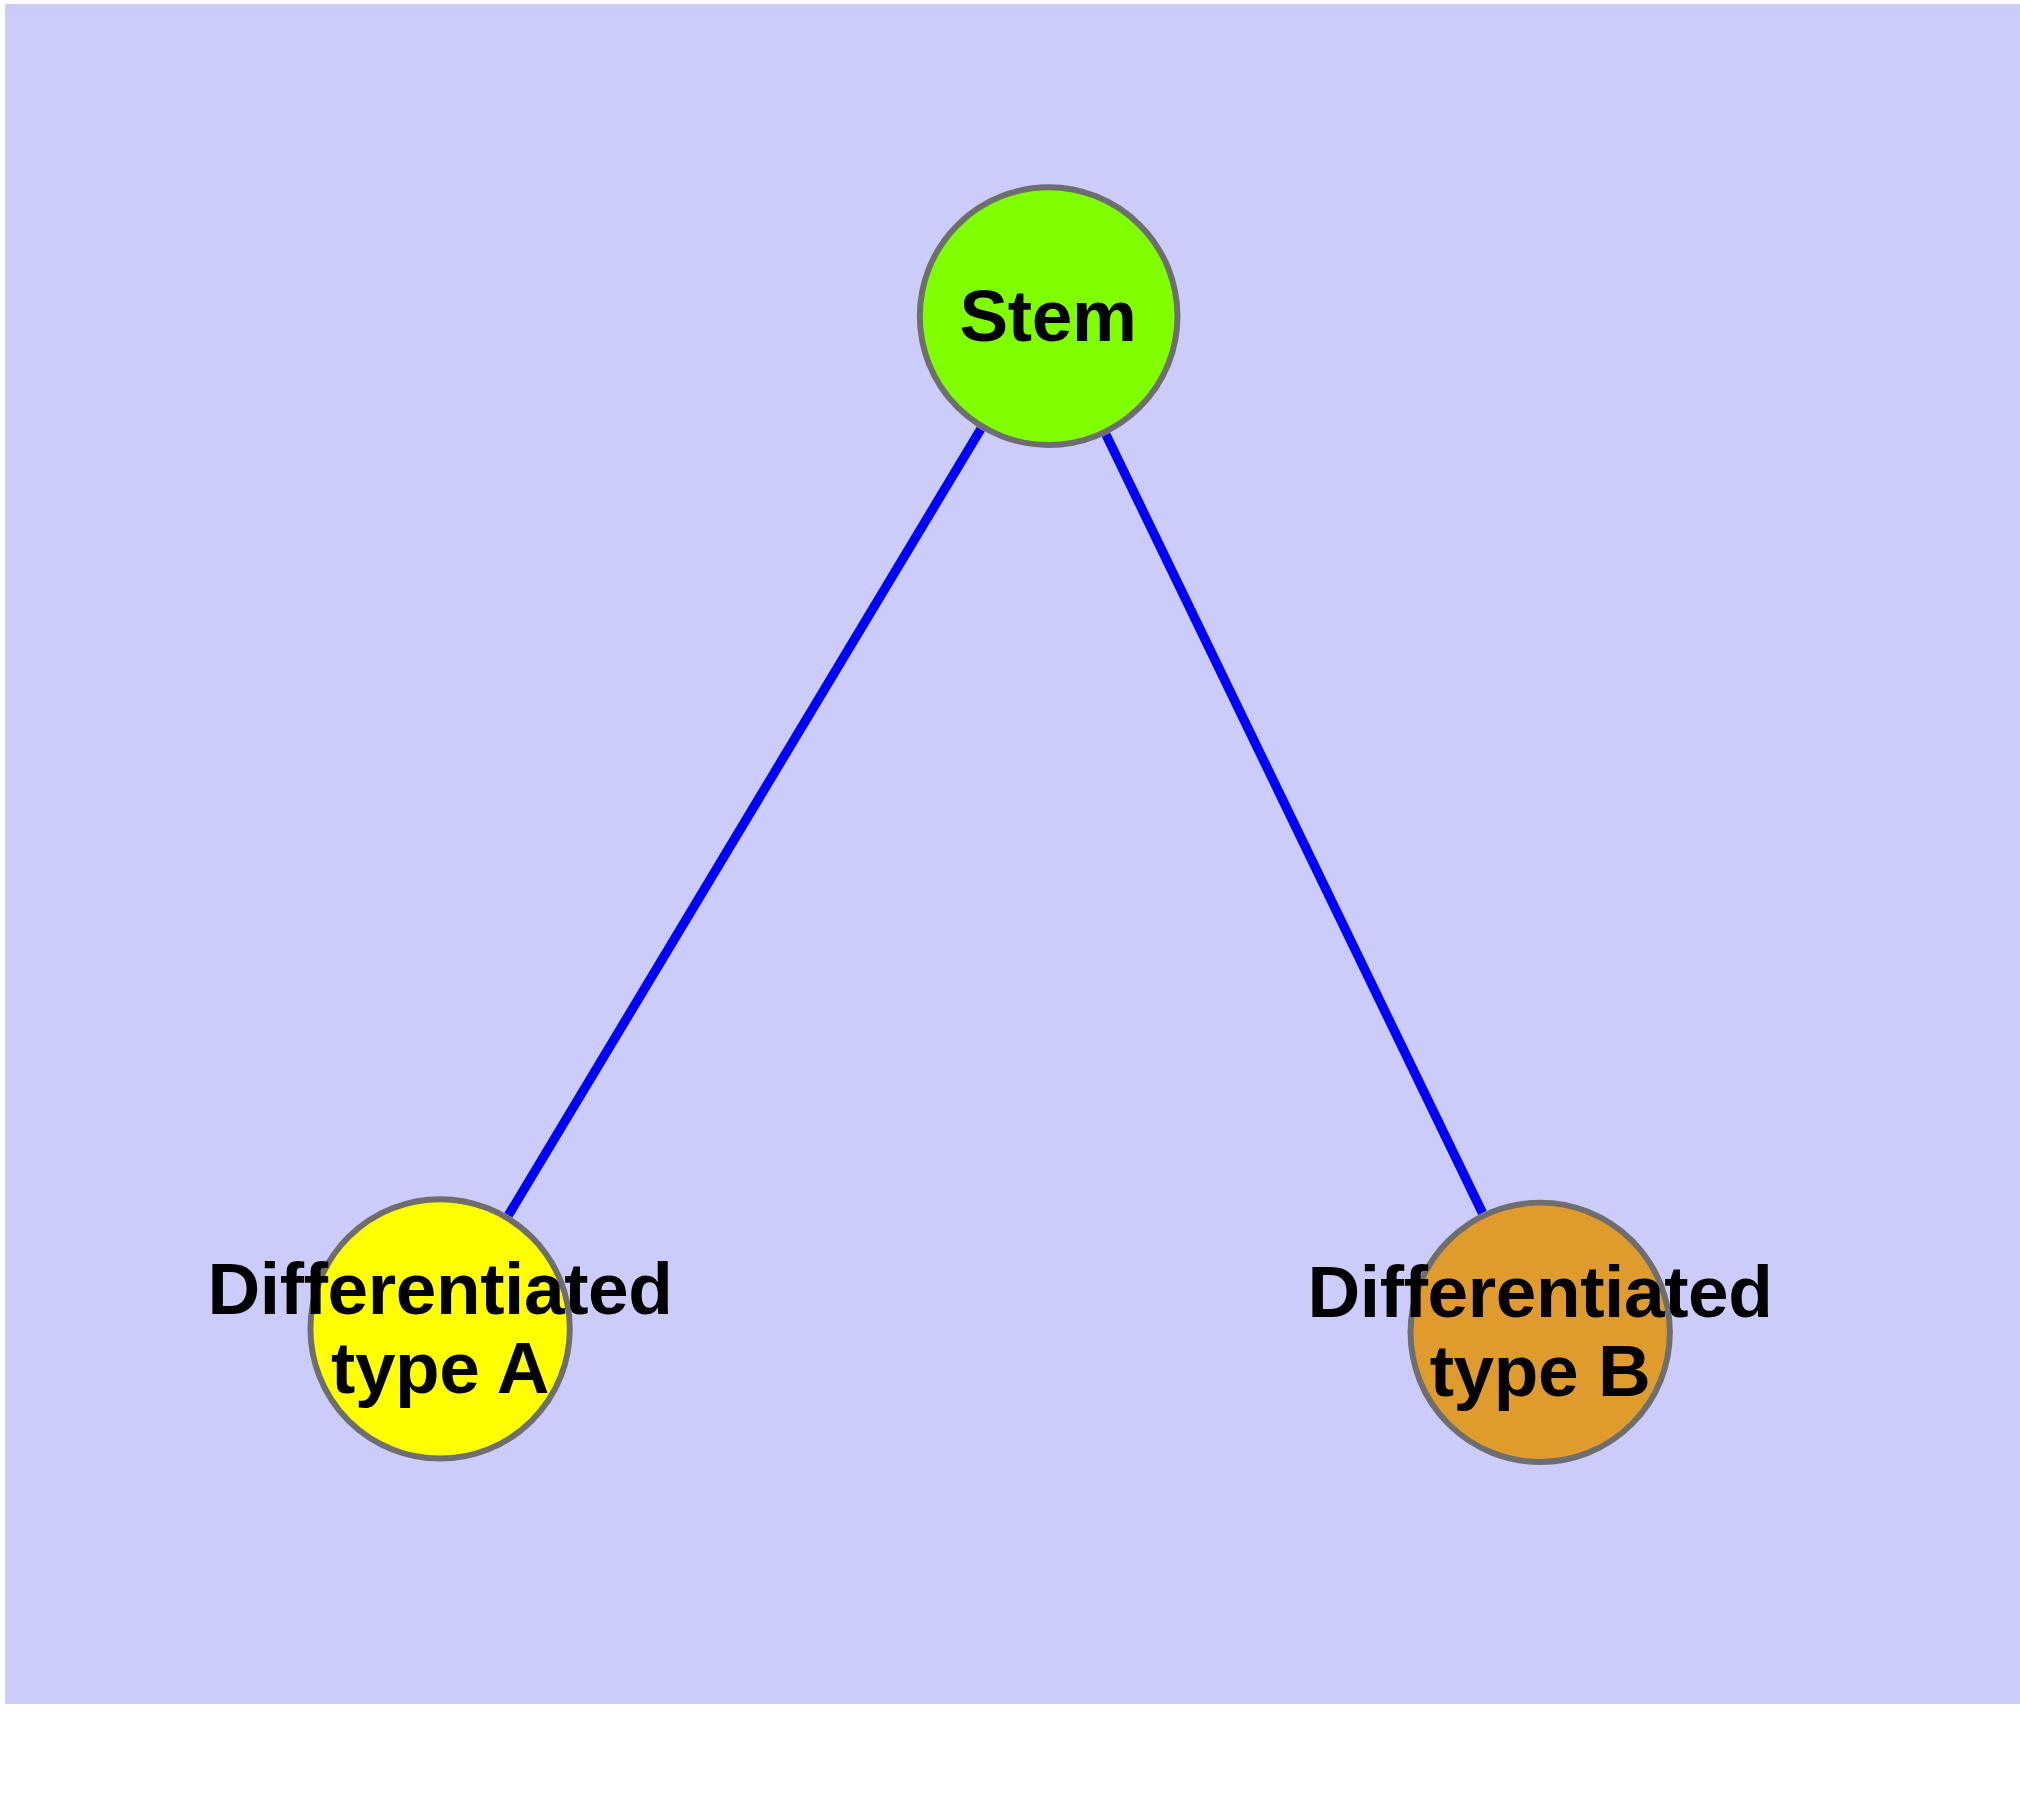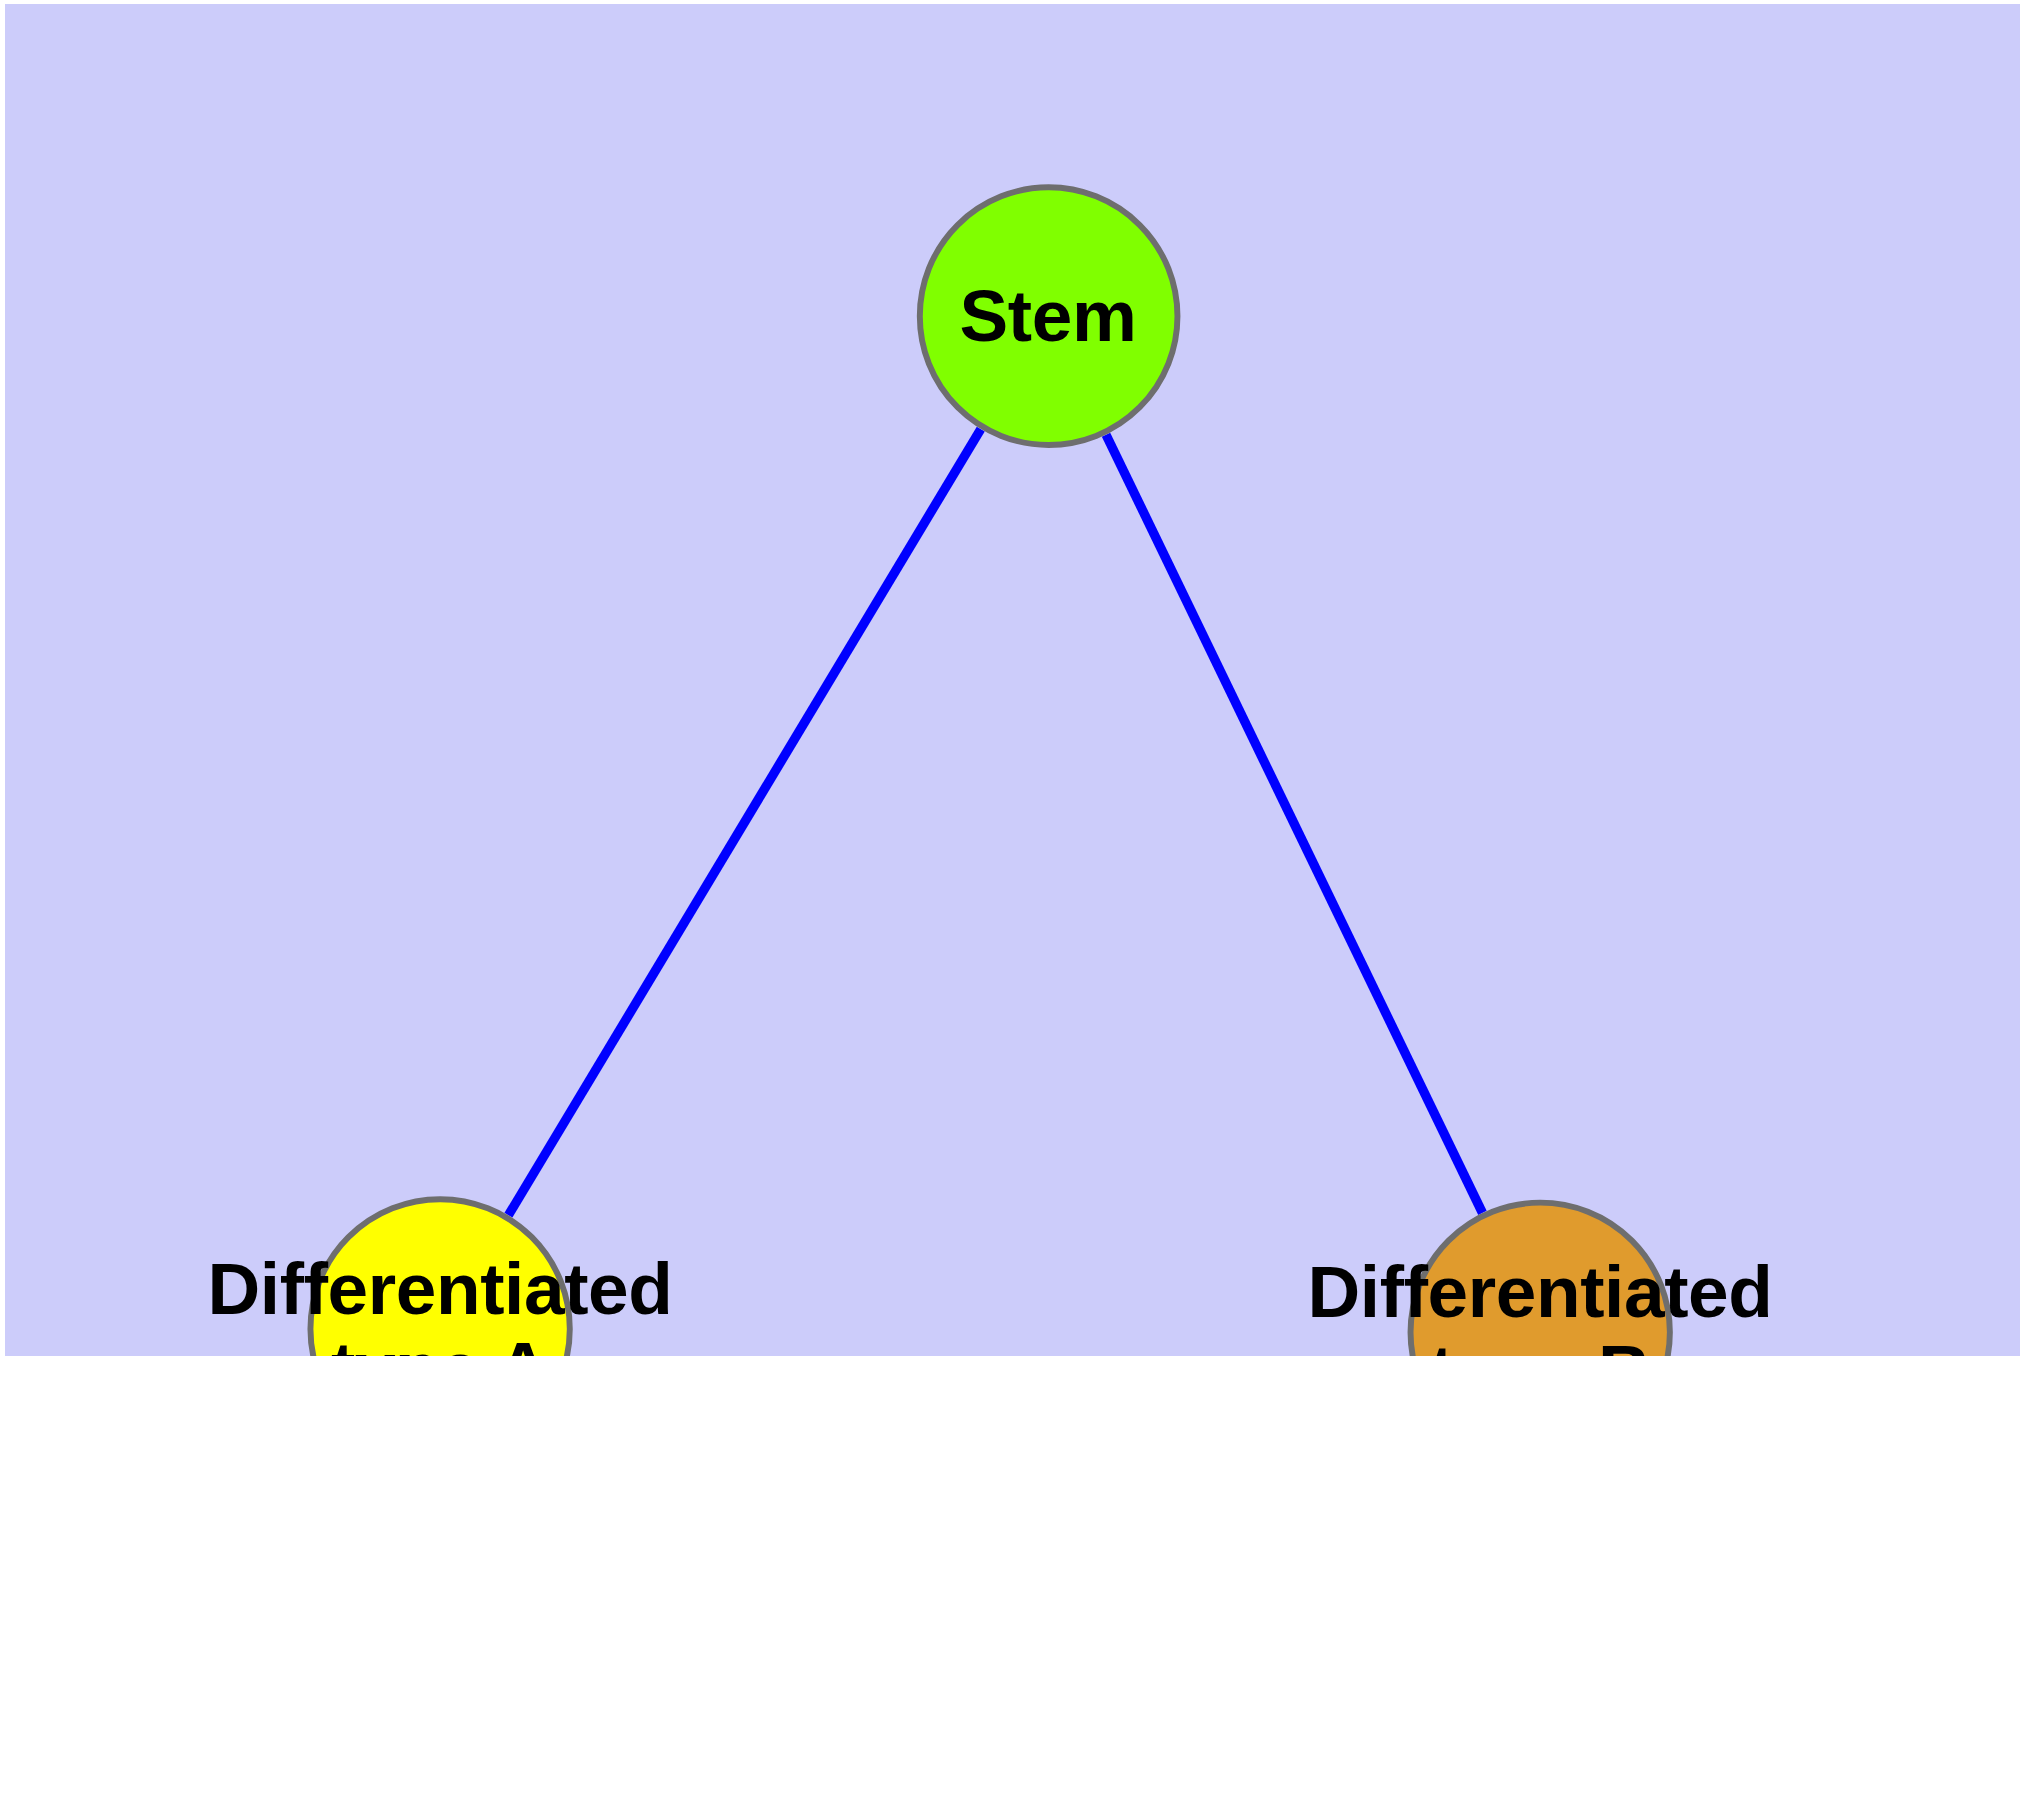--- a/index.html
+++ b/index.html
@@ -50,21 +50,21 @@
     text-align: center;
     white-space: pre;
     letter-spacing: -0.4px;
     transform: translate(-50%, -50%);
     pointer-events: none;
   }
 </style>
 </head>
 <body>
 
-<div id="canvas" style="width: 2021px; height: 1356px; background: rgb(255, 255, 255);">
+<div id="canvas" style="width: 2021px; height: 1704px; background: rgb(255, 255, 255);">
   <div id="plot-area" style="background: rgb(204, 204, 250);"></div>
 
   <svg id="graph-svg" viewBox="0 0 2384 2138">
     <g id="edges-group">
         <line x1="1156.9139100801017" y1="506.2909156744824" x2="599.6011130061999" y2="1433.8519080189294" class="edge-line" stroke="#0000ff" stroke-width="11"></line>
         <line x1="1304.714465817279" y1="512.9821457153752" x2="1748.8500713800374" y2="1431.1176475597672" class="edge-line" stroke="#0000ff" stroke-width="11"></line>
       </g>
     <g id="nodes-group">
         <circle cx="1237" cy="373" r="152" fill="#80ff00" class="node-circle" stroke="#6e6e6e" stroke-width="7"></circle>
         <circle cx="519" cy="1568" r="153" fill="#ffff00" class="node-circle" stroke="#6e6e6e" stroke-width="7"></circle>

